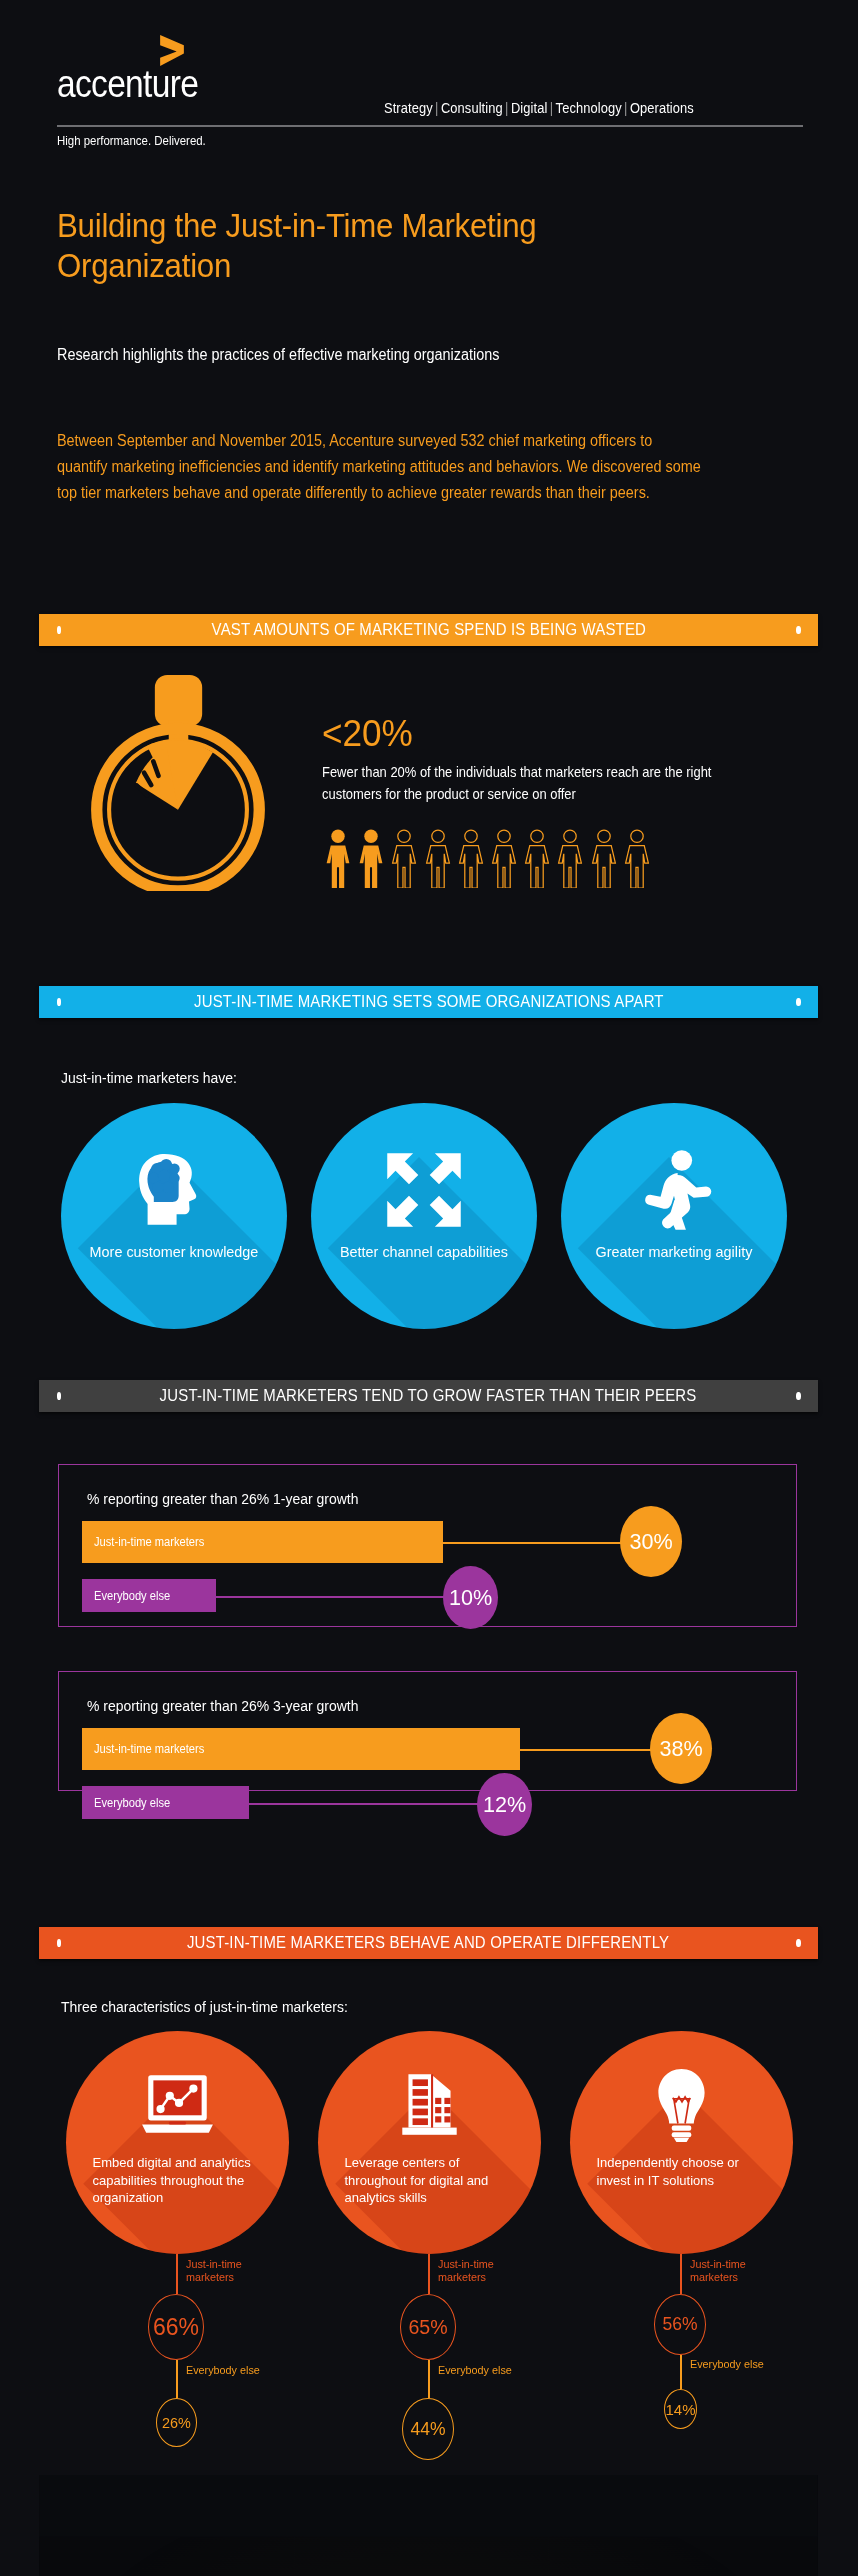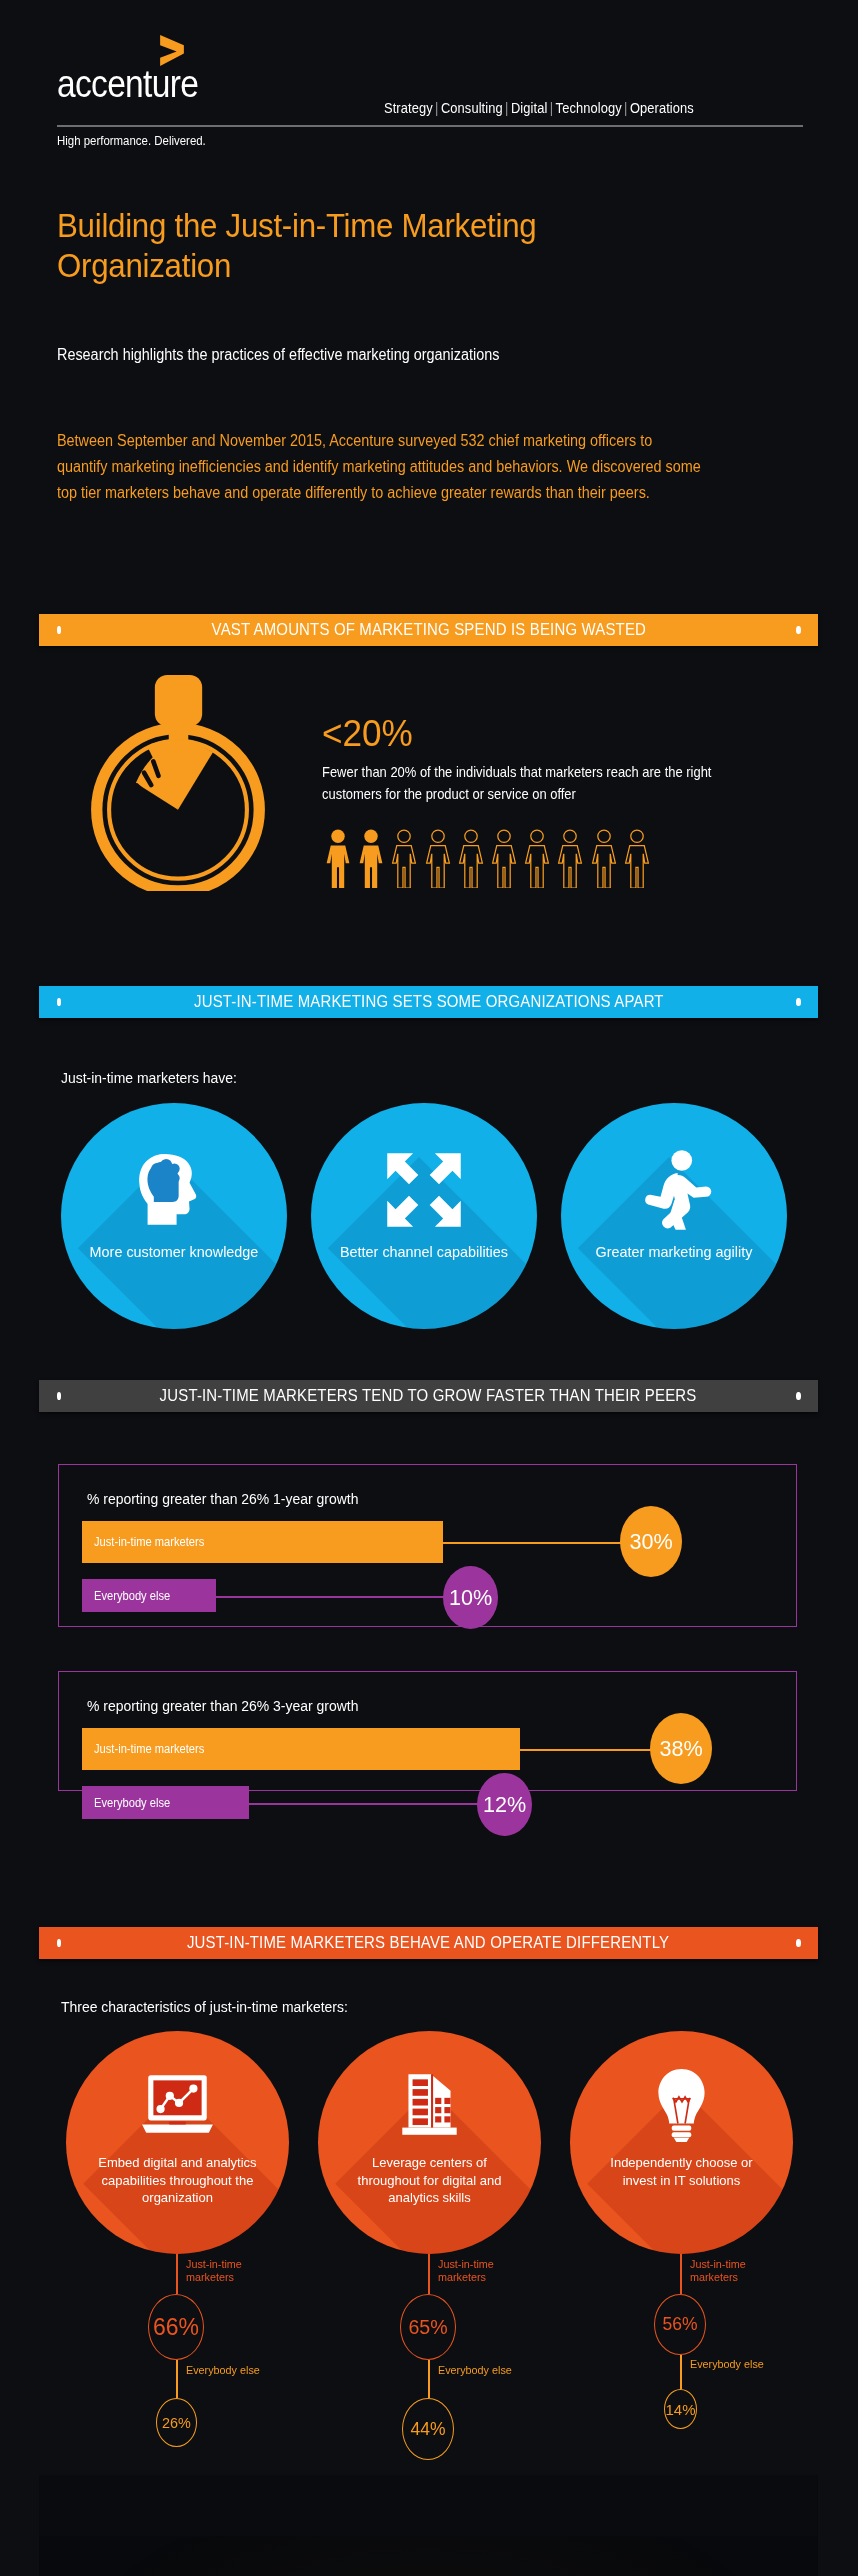--- a/index.html
+++ b/index.html
@@ -156,21 +156,21 @@
     background:#e9541f;
     display:flex; flex-direction:column; align-items:center;
   }
   .rcircle .shadow {
     position:absolute; left:50%; top:26%;
     width:319px; height:134px; background:rgba(150,20,0,0.22);
     transform:rotate(45deg); transform-origin:left top;
   }
   .rcircle .ico { position:relative; margin-top:35px; width:77px; height:77px; z-index:2; }
   .rcircle .cap {
-    position:relative; z-index:2; margin-top:11.3px; text-align:center;
+    position:relative; z-index:2; margin-top:11.3px; 
     font-size:13px; line-height:1.35; color:#ffffff; width:170px;
   }
   .stem { position:absolute; width:1.5px; background:#e9541f; }
   .stem.orange { background:#f79c1e; }
   .ring {
     position:absolute; border-radius:50%;
     display:flex; align-items:center; justify-content:center;
   }
   .ring.red { border:1.5px solid #e9541f; color:#e9541f; }
   .ring.orange { border:1.5px solid #f79c1e; color:#f79c1e; }

